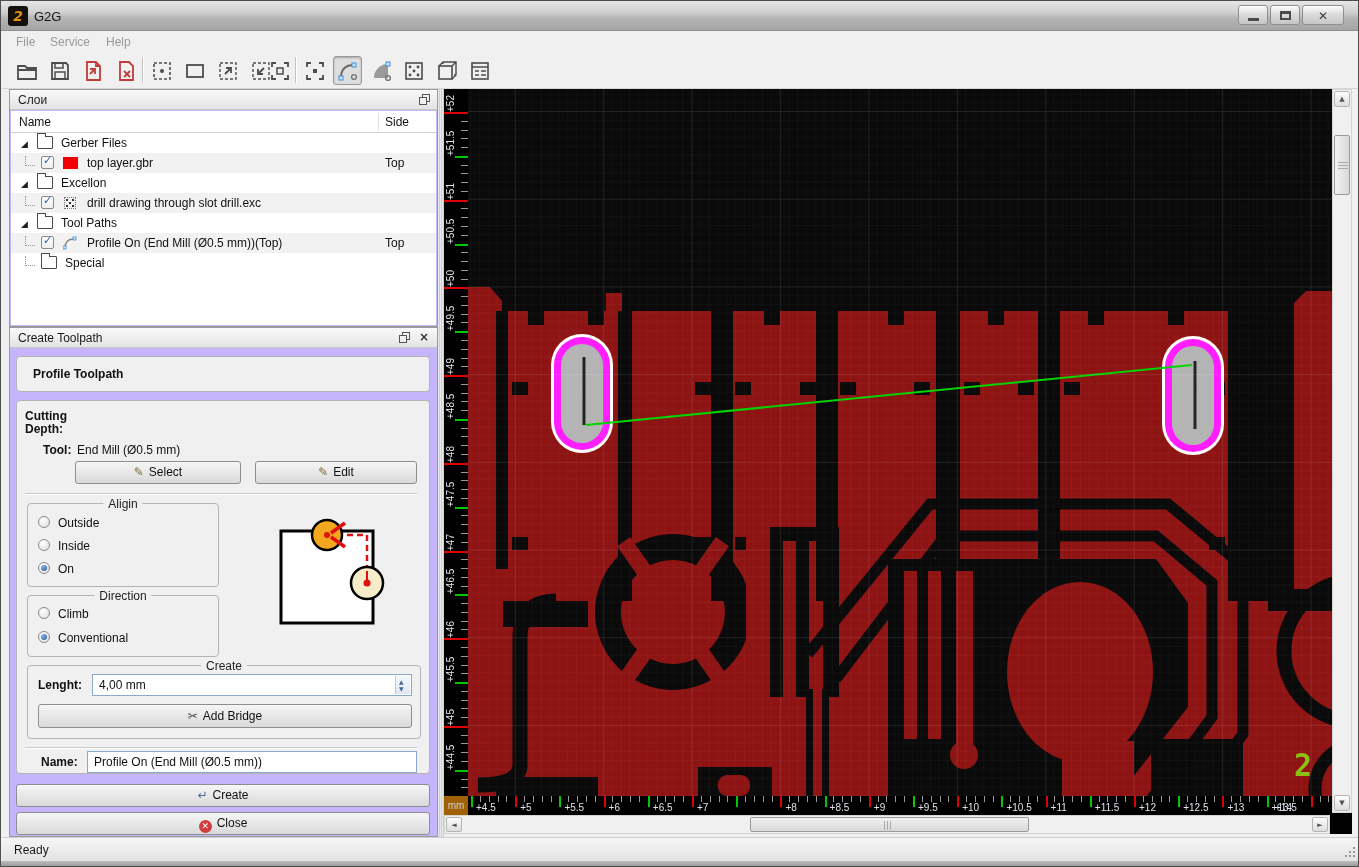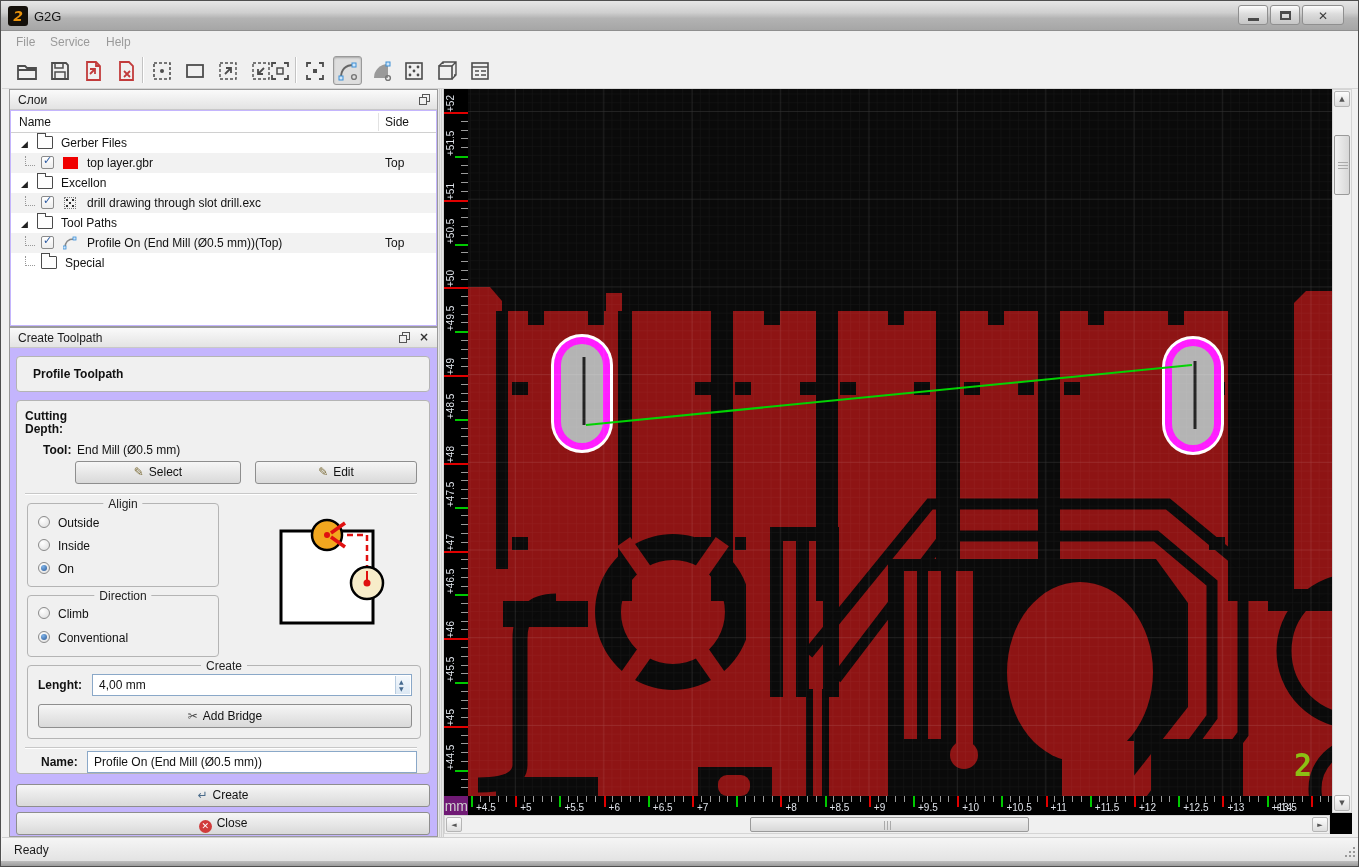--- a/index.html
+++ b/index.html
@@ -80,21 +80,21 @@
 .statusbar { position:absolute; left:1px; top:836px; width:1357px; height:24px; background:linear-gradient(180deg,#f5f5f5,#e3e3e3); border-top:1px solid #cfcfcf; }
 .statusbar .txt { position:absolute; left:12px; top:5px; font-size:12px; color:#1a1a1a; }
 .grip { position:absolute; right:3px; bottom:3px; width:12px; height:12px;
   background:radial-gradient(circle at 2px 10px,#999 1px,transparent 1.5px),radial-gradient(circle at 6px 10px,#999 1px,transparent 1.5px),radial-gradient(circle at 10px 10px,#999 1px,transparent 1.5px),radial-gradient(circle at 6px 6px,#999 1px,transparent 1.5px),radial-gradient(circle at 10px 6px,#999 1px,transparent 1.5px),radial-gradient(circle at 10px 2px,#999 1px,transparent 1.5px); }
 .bottom-frame { position:absolute; left:0; top:860px; width:1359px; height:7px; background:linear-gradient(180deg,#bdbdbd,#8f8f8f); }
 
 
 .splitter { position:absolute; left:437px; top:88px; width:6px; height:748px; background:repeating-linear-gradient(90deg,#e8e8e8 0 1px,#cfcfcf 1px 2px); }
 .vruler { position:absolute; left:443px; top:88px; width:24px; height:707px; background:#000; overflow:hidden; }
 .hruler { position:absolute; left:467px; top:795px; width:864px; height:20px; background:#000; overflow:hidden; }
-.mmcell { position:absolute; left:443px; top:795px; width:24px; height:20px; background:#701a75; color:#cfcfcf; font-size:14px; text-align:right; line-height:20px; }
+.mmcell { position:absolute; left:443px; top:795px; width:24px; height:20px; background:#a16207; color:#cfcfcf; font-size:10px; text-align:center; line-height:20px; }
 .htick { position:absolute; top:0; width:2px; height:11px; }
 .hmin { position:absolute; top:0; width:1px; height:6px; background:#9a9a9a; }
 .hlab { position:absolute; top:6px; font-size:10px; color:#dfe3ea; }
 .vtick { position:absolute; height:2px; }
 .vmin { position:absolute; left:17px; height:1px; width:7px; background:#9a9a9a; }
 .vlab { position:absolute; left:1px; width:13px; height:46px; writing-mode:vertical-rl; transform:rotate(180deg); font-size:10px; color:#dfe3ea; }
 .canvas-view { position:absolute; left:467px; top:88px; width:864px; height:707px; background:#0a0a0a; }
 .hud-digit { position:absolute; left:1293px; top:746px; font:bold 30px "DejaVu Sans Mono",monospace; color:#8cc014; letter-spacing:-2px; transform:scaleY(1.05); }
 
 

